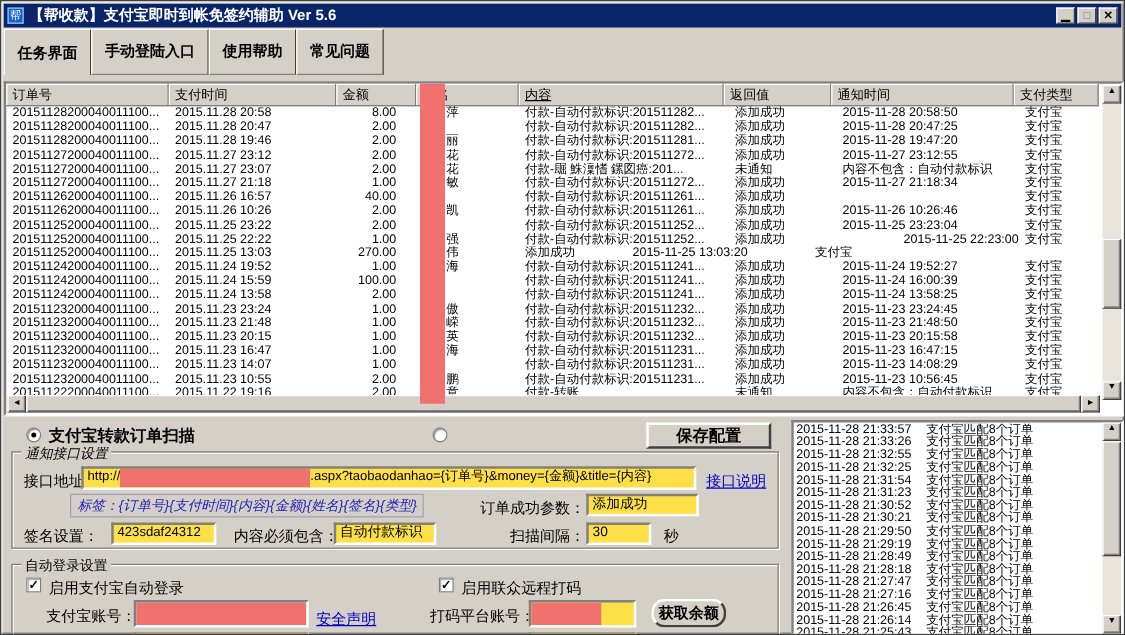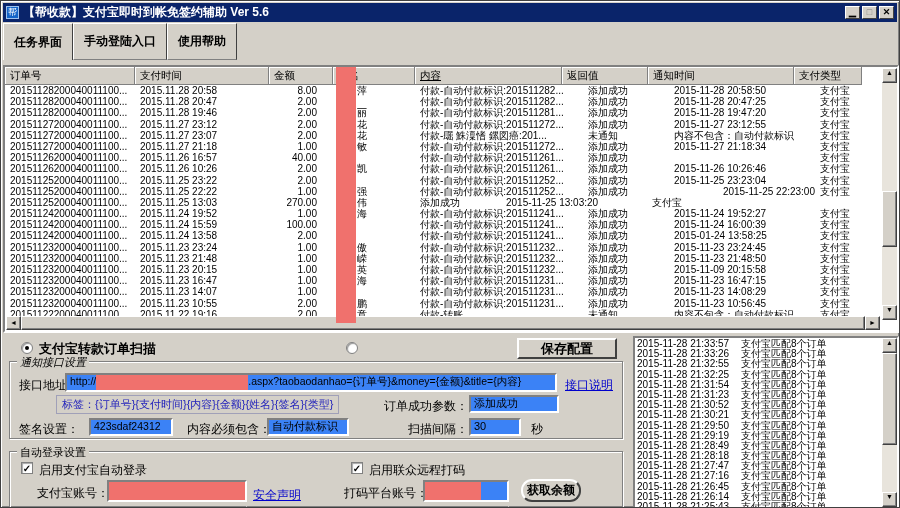--- a/index.html
+++ b/index.html
@@ -59,21 +59,21 @@
     border-radius:50%; background:#000; display:none; }
   .radio.checked .dot { display:block; }
   .radio-label { position:absolute; font-size:13px; font-weight:bold; white-space:nowrap; }
   .btn { position:absolute; background:#d4d0c8; border:2px solid;
     border-color:#fff #404040 #404040 #fff; font-size:13px; font-weight:bold;
     text-align:center; white-space:nowrap; }
   .groupbox { position:absolute; border:1px solid #808080;
     box-shadow: inset 1px 1px 0 #ffffff, 1px 1px 0 #ffffff; }
   .gb-label { position:absolute; font-size:11px; background:#d4d0c8; padding:0 3px; white-space:nowrap; }
   .lbl { position:absolute; font-size:12px; white-space:nowrap; color:#000; }
-  .field { position:absolute; background:#3b82f6; border:2px solid;
+  .field { position:absolute; background:#fde047; border:2px solid;
     border-color:#808080 #fff #fff #808080; font-size:10.5px; line-height:13px;
     padding:0 3px; white-space:nowrap; overflow:hidden; }
   .field .red-fill { display:inline-block; vertical-align:top; height:100%; background:#f0716d; }
   .link { position:absolute; font-size:12px; color:#0000cc; text-decoration:underline; white-space:nowrap; }
   .tagsbox { position:absolute; border:1px solid #a0a0b8; color:#2222bb;
     font-size:11px; padding:1px 5px; white-space:nowrap; }
   .checkbox { position:absolute; width:12px; height:12px; background:#fff;
     border:1px solid #808080; box-shadow: inset 1px 1px 1px rgba(0,0,0,.35);
     font-size:10px; line-height:11px; text-align:center; font-weight:bold; }
   .chk-label { position:absolute; font-size:12px; white-space:nowrap; }
@@ -97,29 +97,30 @@
       <div class="tb-btn">▁</div>
       <div class="tb-btn disabled">□</div>
       <div class="tb-btn">✕</div>
     </div>
   </div>
 
   <div class="tabs" id="tabs">
       <div class="tab active">任务界面</div>
       <div class="tab">手动登陆入口</div>
       <div class="tab">使用帮助</div>
+      <div class="tab">常见问题</div>
     </div>
 
   <div class="listview">
     <div class="lv-header" id="lv-header">
         <div class="lv-hcell" style="width: 130px;">订单号</div>
         <div class="lv-hcell" style="width: 134px;">支付时间</div>
         <div class="lv-hcell" style="width: 64px;">金额</div>
         <div class="lv-hcell" style="width: 82px;">姓名</div>
-        <div class="lv-hcell" style="width: 147px; text-decoration: underline;">内容</div>
+        <div class="lv-hcell" style="width: 164px; text-decoration: underline;">内容</div>
         <div class="lv-hcell" style="width: 86px;">返回值</div>
         <div class="lv-hcell" style="width: 146px;">通知时间</div>
         <div class="lv-hcell" style="width: 68px;">支付类型</div>
       </div>
     <div class="lv-rows" id="lv-rows">
         <div class="lv-row">
           <div class="lv-cell" style="width: 130px;">20151128200040011100...</div>
           <div class="lv-cell" style="width: 134px;">2015.11.28 20:58</div>
           <div class="lv-cell amount" style="width: 64px;">8.00</div>
           <div class="lv-cell name" style="width: 82px;">萍</div>
@@ -247,21 +248,21 @@
           <div class="lv-cell" style="width: 146px;">2015-11-24 16:00:39</div>
           <div class="lv-cell" style="width: 68px;">支付宝</div>
         </div>
         <div class="lv-row">
           <div class="lv-cell" style="width: 130px;">20151124200040011100...</div>
           <div class="lv-cell" style="width: 134px;">2015.11.24 13:58</div>
           <div class="lv-cell amount" style="width: 64px;">2.00</div>
           <div class="lv-cell name" style="width: 82px;"></div>
           <div class="lv-cell" style="width: 168px;">付款-自动付款标识:201511241...</div>
           <div class="lv-cell" style="width: 86px;">添加成功</div>
-          <div class="lv-cell" style="width: 146px;">2015-01-24 13:58:25</div>
+          <div class="lv-cell" style="width: 146px;">2015-11-24 13:58:25</div>
           <div class="lv-cell" style="width: 68px;">支付宝</div>
         </div>
         <div class="lv-row">
           <div class="lv-cell" style="width: 130px;">20151123200040011100...</div>
           <div class="lv-cell" style="width: 134px;">2015.11.23 23:24</div>
           <div class="lv-cell amount" style="width: 64px;">1.00</div>
           <div class="lv-cell name" style="width: 82px;">傲</div>
           <div class="lv-cell" style="width: 168px;">付款-自动付款标识:201511232...</div>
           <div class="lv-cell" style="width: 86px;">添加成功</div>
           <div class="lv-cell" style="width: 146px;">2015-11-23 23:24:45</div>
@@ -277,21 +278,21 @@
           <div class="lv-cell" style="width: 146px;">2015-11-23 21:48:50</div>
           <div class="lv-cell" style="width: 68px;">支付宝</div>
         </div>
         <div class="lv-row">
           <div class="lv-cell" style="width: 130px;">20151123200040011100...</div>
           <div class="lv-cell" style="width: 134px;">2015.11.23 20:15</div>
           <div class="lv-cell amount" style="width: 64px;">1.00</div>
           <div class="lv-cell name" style="width: 82px;">英</div>
           <div class="lv-cell" style="width: 168px;">付款-自动付款标识:201511232...</div>
           <div class="lv-cell" style="width: 86px;">添加成功</div>
-          <div class="lv-cell" style="width: 146px;">2015-11-09 20:15:58</div>
+          <div class="lv-cell" style="width: 146px;">2015-11-23 20:15:58</div>
           <div class="lv-cell" style="width: 68px;">支付宝</div>
         </div>
         <div class="lv-row">
           <div class="lv-cell" style="width: 130px;">20151123200040011100...</div>
           <div class="lv-cell" style="width: 134px;">2015.11.23 16:47</div>
           <div class="lv-cell amount" style="width: 64px;">1.00</div>
           <div class="lv-cell name" style="width: 82px;">海</div>
           <div class="lv-cell" style="width: 168px;">付款-自动付款标识:201511231...</div>
           <div class="lv-cell" style="width: 86px;">添加成功</div>
           <div class="lv-cell" style="width: 146px;">2015-11-23 16:47:15</div>
@@ -352,21 +353,21 @@
 
   <div class="groupbox" style="left:8px; top:360px; width:614px; height:78px;"></div>
   <div class="gb-label" style="left:16px; top:354px;font-style:italic;">通知接口设置</div>
 
   <div class="lbl" style="left:18px; top:376px;">接口地址：</div>
   <div class="field" style="left:64px; top:372px; width:492px; height:19px;">
     <span>http://</span><span class="red-fill" style="width:152px;"></span><span>.aspx?taobaodanhao={订单号}&amp;money={金额}&amp;title={内容}</span>
   </div>
   <div class="link" style="left:564px; top:376px;">接口说明</div>
 
-  <div class="tagsbox" style="left:55px; top:394px;">标签：{订单号}{支付时间}{内容}{金额}{姓名}{签名}{类型}</div>
+  <div class="tagsbox" style="left:55px; top:394px;font-style:italic;">标签：{订单号}{支付时间}{内容}{金额}{姓名}{签名}{类型}</div>
   <div class="lbl" style="left:383px; top:397px;">订单成功参数：</div>
   <div class="field" style="left:468px; top:394px; width:90px; height:18px; font-size:11px;">添加成功</div>
 
   <div class="lbl" style="left:18px; top:420px;">签名设置：</div>
   <div class="field" style="left:88px; top:417px; width:84px; height:18px;">423sdaf24312</div>
   <div class="lbl" style="left:186px; top:420px;">内容必须包含：</div>
   <div class="field" style="left:266px; top:417px; width:82px; height:18px; font-size:11px;">自动付款标识</div>
   <div class="lbl" style="left:407px; top:420px;">扫描间隔：</div>
   <div class="field" style="left:468px; top:417px; width:52px; height:18px; font-size:11px;">30</div>
   <div class="lbl" style="left:530px; top:420px;">秒</div>

